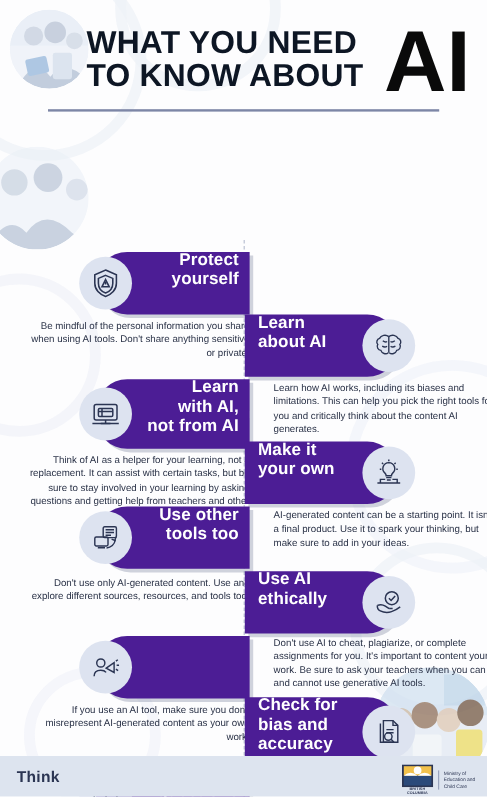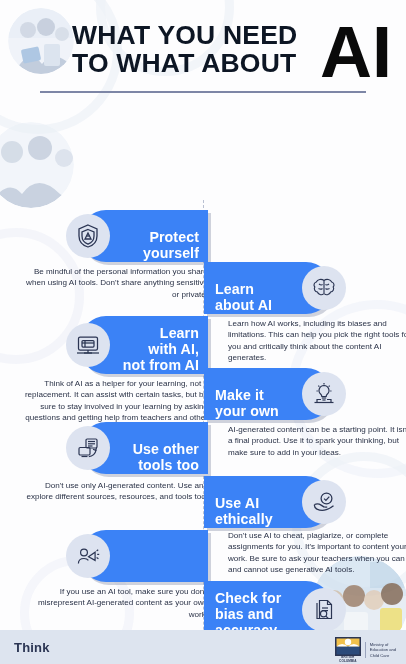--- a/index.html
+++ b/index.html
@@ -43,22 +43,22 @@
   }
 
   
   #rows{position:relative;}
   .divider{
     position:absolute;left:203px;top:100px;width:0;height:520px;
     border-left:1px dashed #b9c0d2;
   }
 
   .pill{
-    position:absolute;display:flex;align-items:flex-end;
-    background:#3b82f6;
+    position:absolute;display:flex;align-items:flex-start;
+    background:#4c1d95;
     box-shadow:3px 3px 0 rgba(120,128,158,.35);
     color:#ffffff;
   }
   .pill.left{
     left:80px;width:128px;height:52px;
     border-radius:26px 0 0 26px;
     justify-content:flex-end;
     padding-right:9px;box-sizing:border-box;
   }
   .pill.right{
@@ -142,21 +142,21 @@
           <circle cx="54" cy="26" r="7" fill="#c3cddd"></circle>
           <path d="M6 66 q14 -28 28 -10 q12 -16 30 2 L64 66 Z" fill="#9fb0c9"></path>
           <rect x="14" y="40" width="18" height="14" rx="2" fill="#7fa7d4" transform="rotate(-12 23 47)"></rect>
           <rect x="36" y="36" width="16" height="22" rx="2" fill="#c9d6e6"></rect>
         </g>
       </svg>
     </div>
 
     <div class="hdr-title">
       <div>WHAT YOU NEED</div>
-      <div>TO WHAT ABOUT</div>
+      <div>TO KNOW ABOUT</div>
     </div>
 
     <div class="hdr-ai">AI</div>
     <div class="hdr-rule"></div>
   </div>
 
   <div class="ph-left">
     <svg width="86" height="86" viewBox="0 0 86 86">
       <defs>
           <clipPath id="plc">

